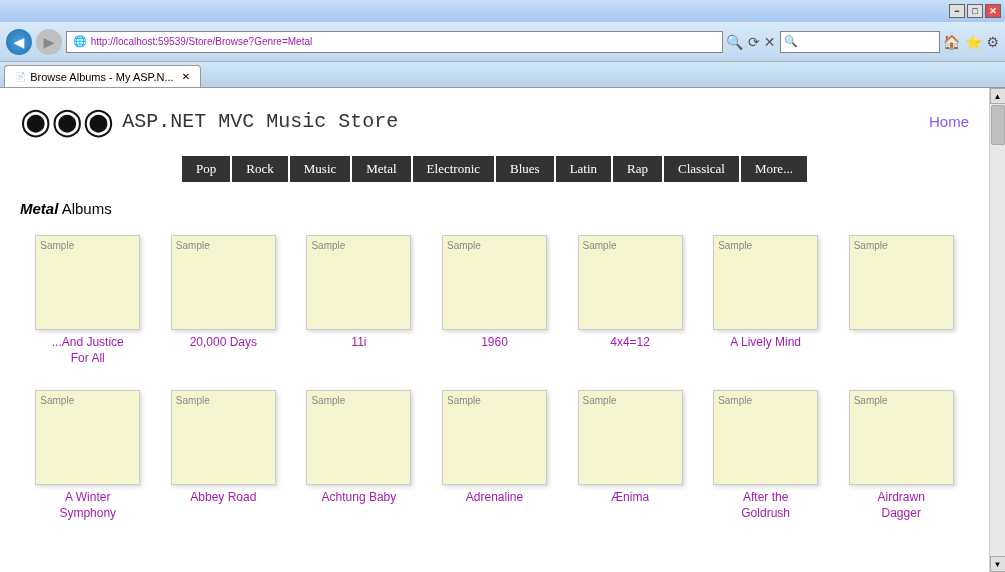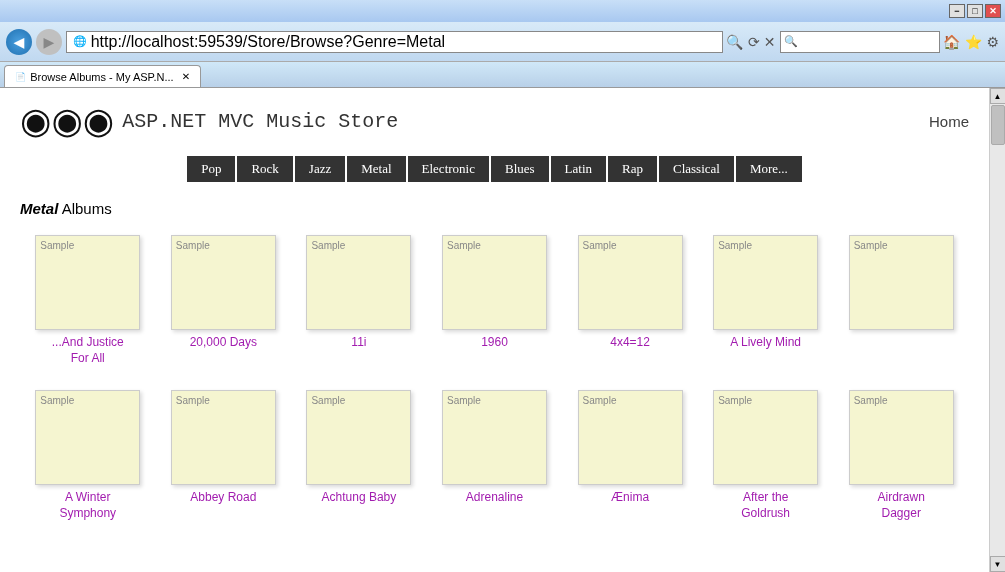--- a/index.html
+++ b/index.html
@@ -47,21 +47,21 @@
     .address-field {
       flex: 1;
       height: 22px;
       border: 1px solid #888;
       background: white;
       padding: 0 6px;
       font-size: 12px;
       display: flex; align-items: center;
     }
     .address-icon { margin-right: 4px; font-size: 11px; }
-    .address-text { font-size: 16px; color: #000000; }
+    .address-text { font-size: 10px; color: #a21caf; }
     .search-box {
       width: 160px; height: 22px;
       border: 1px solid #888;
       background: white;
       display: flex; align-items: center;
       padding: 0 4px;
       font-size: 12px;
     }
     .toolbar-icon { font-size: 14px; cursor: pointer; color: #555; }
 
@@ -135,21 +135,21 @@
     .logo-icon { font-size: 36px; color: #111; }
     .site-title {
       font-family: 'Courier New', monospace;
       font-size: 20px;
       color: #333;
       font-weight: normal;
       text-align: right;
     }
     .home-link {
       font-size: 15px;
-      color: #404040;
+      color: #8b5cf6;
       text-decoration: none;
       cursor: pointer;
     }
 
     
     .genre-nav {
       display: flex;
       justify-content: center;
       gap: 2px;
       padding: 8px 20px;
@@ -250,21 +250,21 @@
       <div class="logo-area">
         <span class="logo-icon">◉◉◉</span>
         <span class="site-title">ASP.NET MVC Music Store</span>
       </div>
       <a class="home-link">Home</a>
     </div>
 
     <div class="genre-nav">
       <button class="genre-btn">Pop</button>
       <button class="genre-btn">Rock</button>
-      <button class="genre-btn">Jazz</button>
+      <button class="genre-btn">Music</button>
       <button class="genre-btn">Metal</button>
       <button class="genre-btn">Electronic</button>
       <button class="genre-btn">Blues</button>
       <button class="genre-btn">Latin</button>
       <button class="genre-btn">Rap</button>
       <button class="genre-btn">Classical</button>
       <button class="genre-btn">More...</button>
     </div>
 
     <div class="page-title">

